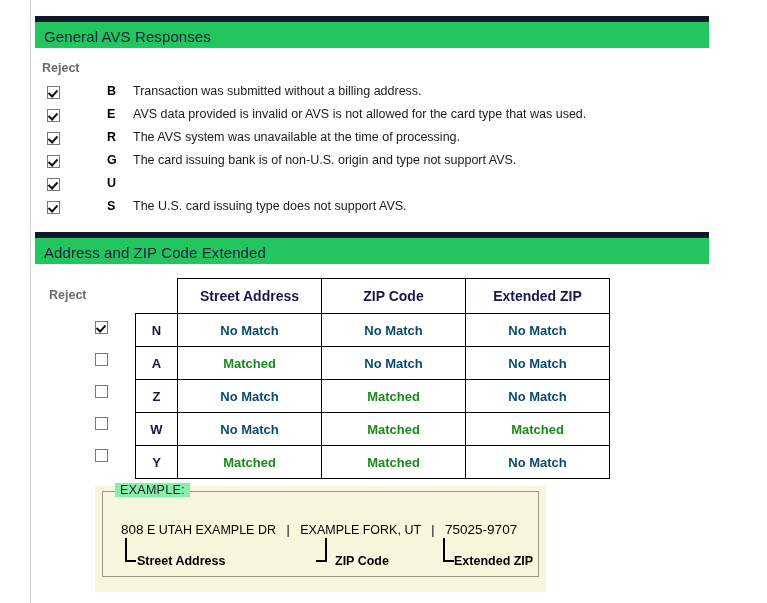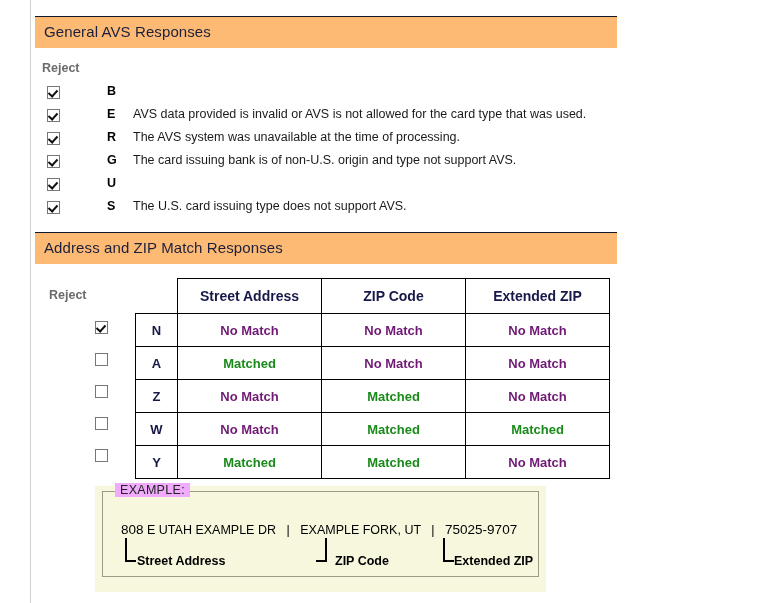--- a/index.html
+++ b/index.html
@@ -34,24 +34,24 @@
     left: 31px;
     top: 0;
     width: 736px;
     height: 603px;
   }
 
   
   .section-bar {
     position: absolute;
     left: 4px;
-    width: 582px;
+    width: 674px;
     height: 32px;
-    background: #fdba74;
-    border-top: 1px solid #0f172a;
+    background: #22c55e;
+    border-top: 6px solid #0f172a;
     box-sizing: border-box;
   }
   .section-bar .section-title {
     position: absolute;
     left: 9px;
     top: 6px;
     font-size: 15px;
     color: #1c1f3b;
     letter-spacing: 0.1px;
     white-space: nowrap;
@@ -149,21 +149,21 @@
   }
   .avs-table td {
     height: 32px;
     font-weight: bold;
   }
   .avs-table td.letter-cell {
     color: #17184a;
     font-size: 13px;
   }
   .val-match   { color: #1a8a1a; }
-  .val-nomatch { color: #701a75; }
+  .val-nomatch { color: #0c4a6e; }
 
   .row-checkbox {
     position: absolute;
     left: 64px;
     width: 13px;
     height: 13px;
     border: 1px solid #777;
     background: #fff;
     box-sizing: border-box;
   }
@@ -194,21 +194,21 @@
     top: 5px;
     width: 437px;
     height: 86px;
     border: 1px solid #9a9a86;
     box-sizing: border-box;
   }
   .example-legend {
     position: absolute;
     left: 12px;
     top: -9px;
-    background: #f0abfc;
+    background: #86efac;
     padding: 0 5px;
     font-size: 12.5px;
     color: #222;
     letter-spacing: 0.3px;
   }
   .addr-line {
     position: absolute;
     left: 18px;
     top: 30px;
     font-size: 12.5px;
@@ -262,20 +262,21 @@
       <span class="section-title">General AVS Responses</span>
     </div>
 
     <div class="reject-label" id="general-reject-label">Reject</div>
 
     <div class="avs-list">
 
       <div class="avs-row">
         <span class="avs-check checked"></span>
         <span class="avs-code">B</span>
+        <span class="avs-text">Transaction was submitted without a billing address.</span>
       </div>
 
       <div class="avs-row">
         <span class="avs-check checked"></span>
         <span class="avs-code">E</span>
         <span class="avs-text">AVS data provided is invalid or AVS is not allowed for the card type that was used.</span>
       </div>
 
       <div class="avs-row">
         <span class="avs-check checked"></span>
@@ -296,21 +297,21 @@
 
       <div class="avs-row">
         <span class="avs-check checked"></span>
         <span class="avs-code">S</span>
         <span class="avs-text">The U.S. card issuing type does not support AVS.</span>
       </div>
 
     </div>
 
     <div class="section-bar" id="bar-address">
-      <span class="section-title">Address and ZIP Match Responses</span>
+      <span class="section-title">Address and ZIP Code Extended</span>
     </div>
 
     <div class="reject-label" id="table-reject-label">Reject</div>
 
     <span class="row-checkbox checked" style="top:321px"></span>
     <span class="row-checkbox" style="top:353px"></span>
     <span class="row-checkbox" style="top:385px"></span>
     <span class="row-checkbox" style="top:417px"></span>
     <span class="row-checkbox" style="top:449px"></span>
 

